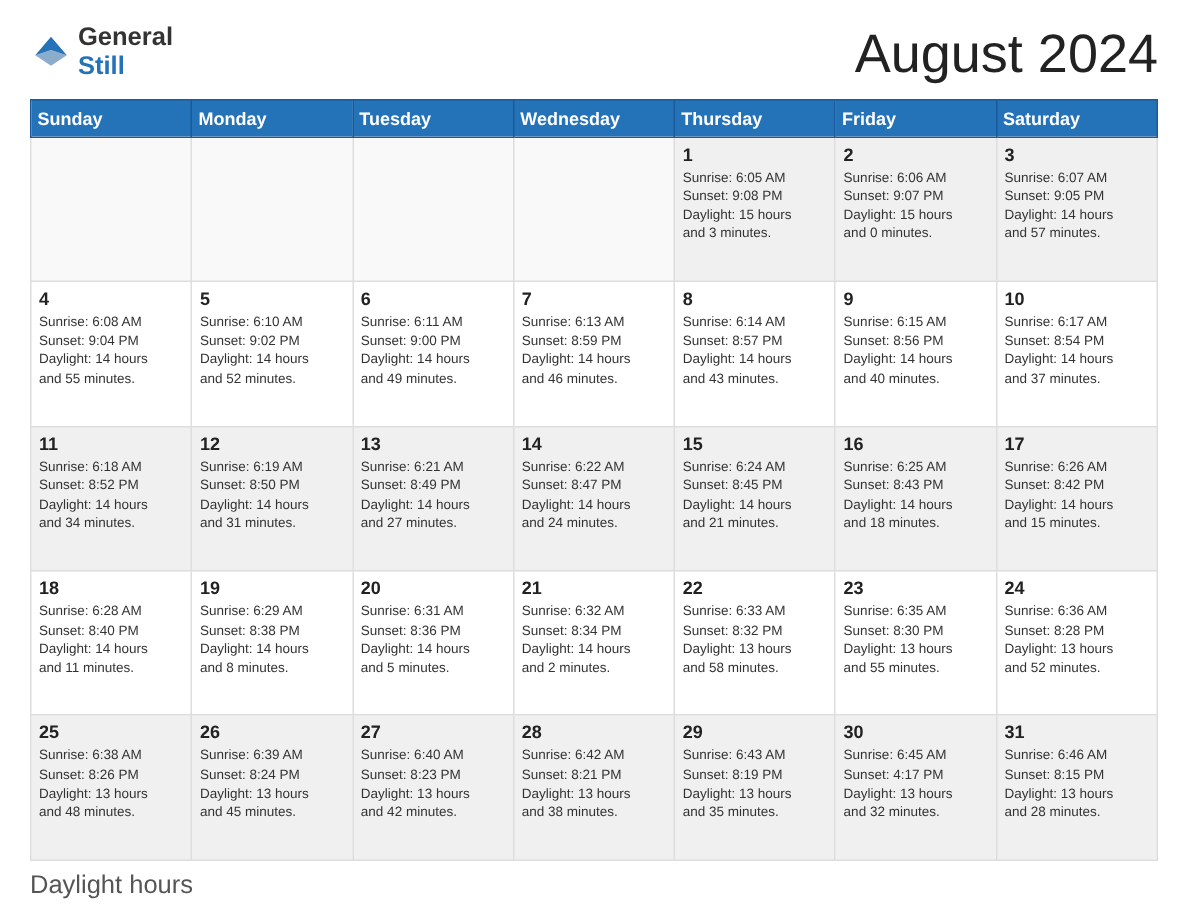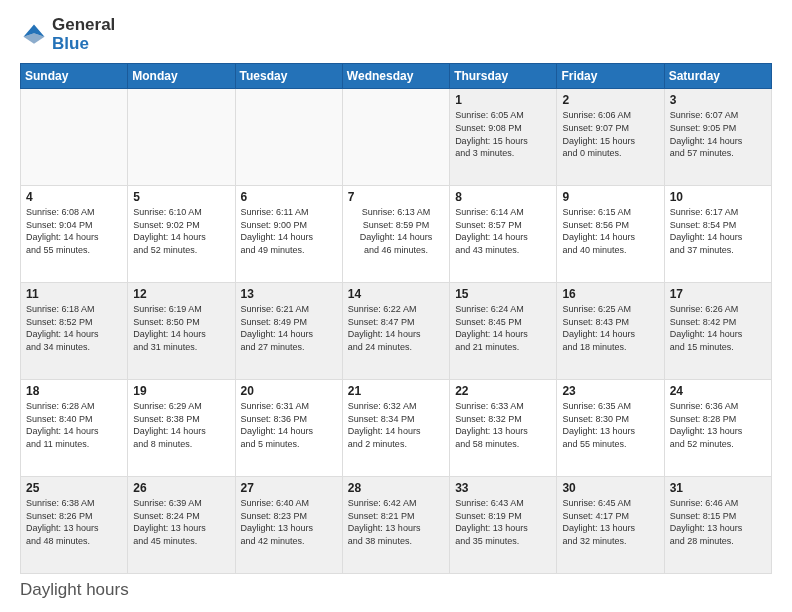--- a/index.html
+++ b/index.html
@@ -115,24 +115,25 @@
 
 <div class="page">
   <div class="header">
     <div class="logo">
       <svg class="logo-icon" viewBox="0 0 32 32">
         <polygon points="16,4 28,18 16,14 4,18" fill="#2472b8"></polygon>
         <polygon points="16,14 28,18 16,26 4,18" fill="#1a5a9a" opacity="0.5"></polygon>
       </svg>
       <div class="logo-text">
         <span class="logo-general">General</span>
-        <span class="logo-blue">Blue</span>
+        <span class="logo-blue">Still</span>
       </div>
     </div>
     <div class="title-block">
+      <div class="month-year">August 2024</div>
     </div>
   </div>
 
   <table class="calendar">
     <thead>
       <tr id="dow-row">
           <th>Sunday</th>
           <th>Monday</th>
           <th>Tuesday</th>
           <th>Wednesday</th>
@@ -186,21 +187,21 @@
           </td>
           <td>
             <span class="day-num">6</span>
             <div class="day-info" style="white-space: pre-line;">Sunrise: 6:11 AM
 Sunset: 9:00 PM
 Daylight: 14 hours
 and 49 minutes.</div>
           </td>
           <td>
             <span class="day-num">7</span>
-            <div class="day-info" style="white-space: pre-line; text-align: center;">Sunrise: 6:13 AM
+            <div class="day-info" style="white-space: pre-line;">Sunrise: 6:13 AM
 Sunset: 8:59 PM
 Daylight: 14 hours
 and 46 minutes.</div>
           </td>
           <td>
             <span class="day-num">8</span>
             <div class="day-info" style="white-space: pre-line;">Sunrise: 6:14 AM
 Sunset: 8:57 PM
 Daylight: 14 hours
 and 43 minutes.</div>
@@ -345,21 +346,21 @@
 and 42 minutes.</div>
           </td>
           <td class="shaded">
             <span class="day-num">28</span>
             <div class="day-info" style="white-space: pre-line;">Sunrise: 6:42 AM
 Sunset: 8:21 PM
 Daylight: 13 hours
 and 38 minutes.</div>
           </td>
           <td class="shaded">
-            <span class="day-num">33</span>
+            <span class="day-num">29</span>
             <div class="day-info" style="white-space: pre-line;">Sunrise: 6:43 AM
 Sunset: 8:19 PM
 Daylight: 13 hours
 and 35 minutes.</div>
           </td>
           <td class="shaded">
             <span class="day-num">30</span>
             <div class="day-info" style="white-space: pre-line;">Sunrise: 6:45 AM
 Sunset: 4:17 PM
 Daylight: 13 hours

